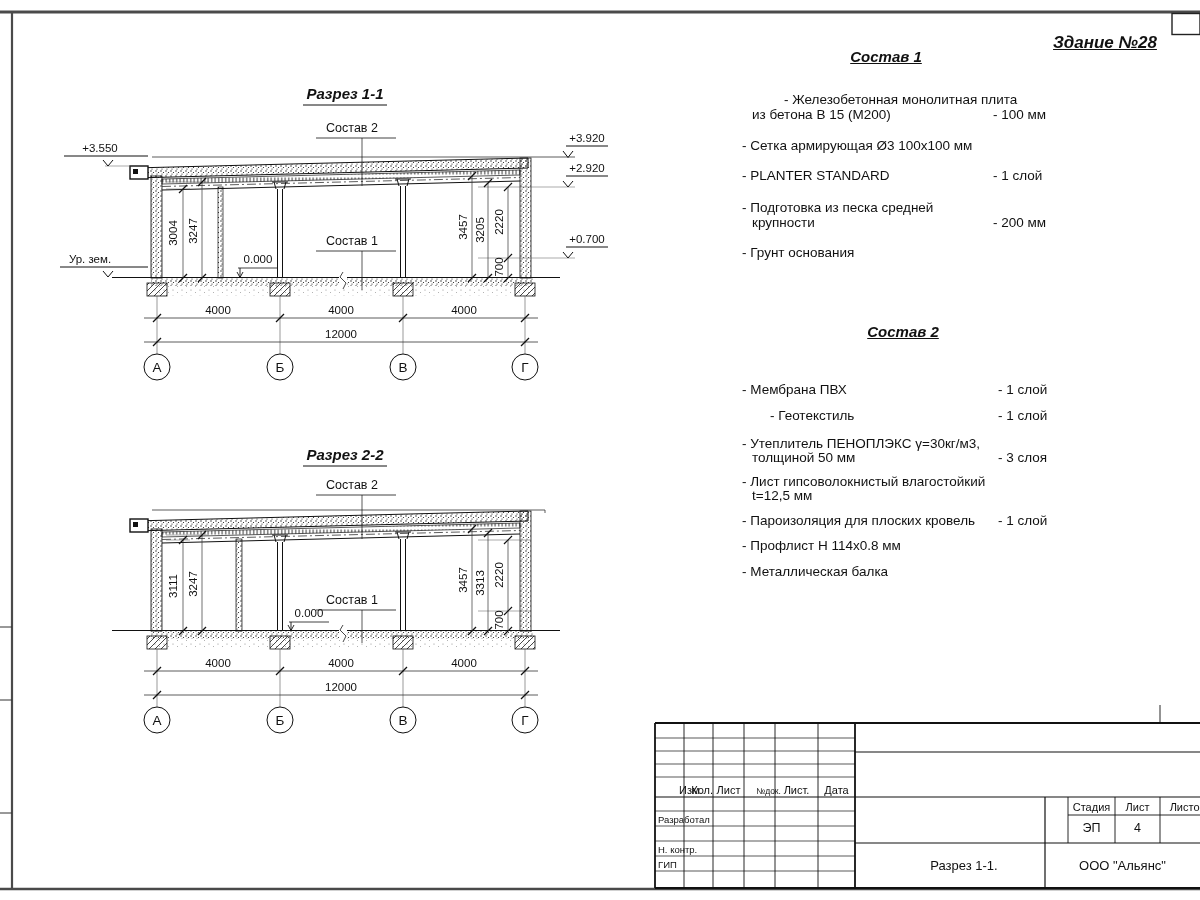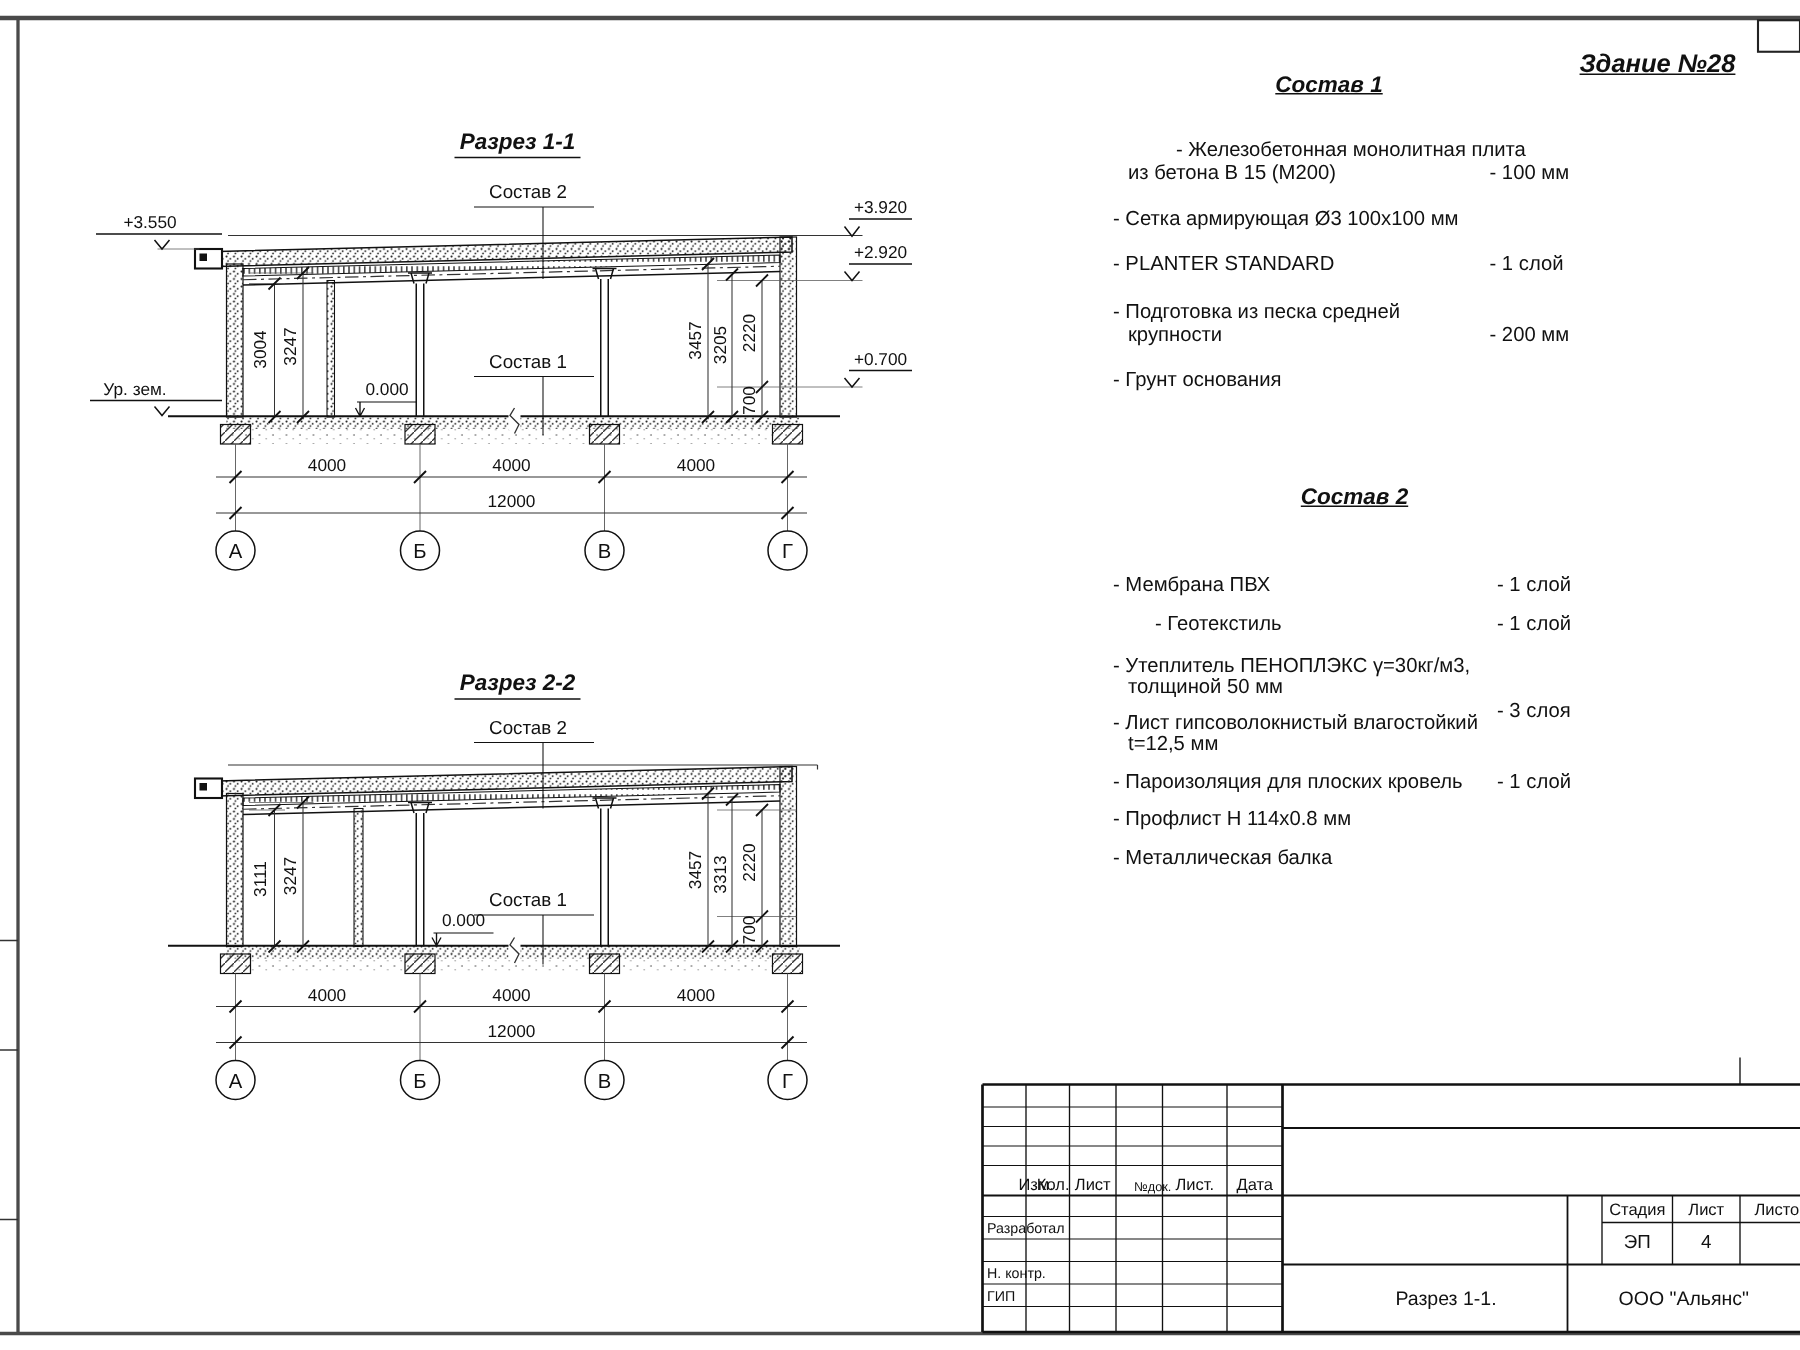--- a/index.html
+++ b/index.html
@@ -351,21 +351,21 @@
   <div class="t" style="left:993px;top:215px;">- 200 мм</div>
   <div class="t" style="left:742px;top:245px;">- Грунт основания</div>
 
   <div class="listtitle" style="left:833px;top:323px;width:140px;">Состав 2</div>
   <div class="t" style="left:742px;top:382px;">- Мембрана ПВХ</div>
   <div class="t" style="left:998px;top:382px;">- 1 слой</div>
   <div class="t" style="left:742px;top:408px;margin-left:28px;">- Геотекстиль</div>
   <div class="t" style="left:998px;top:408px;">- 1 слой</div>
   <div class="t" style="left:742px;top:436px;">- Утеплитель ПЕНОПЛЭКС γ=30кг/м3,</div>
   <div class="t" style="left:752px;top:450px;">толщиной 50 мм</div>
-  <div class="t" style="left:998px;top:466px;text-align:right;">- 3 слоя</div>
+  <div class="t" style="left:998px;top:450px;text-align:right;">- 3 слоя</div>
   <div class="t" style="left:742px;top:474px;">- Лист гипсоволокнистый влагостойкий</div>
   <div class="t" style="left:752px;top:488px;">t=12,5 мм</div>
   <div class="t" style="left:742px;top:513px;">- Пароизоляция для плоских кровель</div>
   <div class="t" style="left:998px;top:513px;">- 1 слой</div>
   <div class="t" style="left:742px;top:538px;">- Профлист Н 114х0.8 мм</div>
   <div class="t" style="left:742px;top:564px;">- Металлическая балка</div>
 
   <div class="tb" style="left:679px;top:784px;width:15px;">Изм.</div>
   <div class="tb" style="left:684px;top:784px;width:29px;text-align:right;">Кол.</div>
   <div class="tb" style="left:713px;top:784px;width:31px;">Лист</div>

